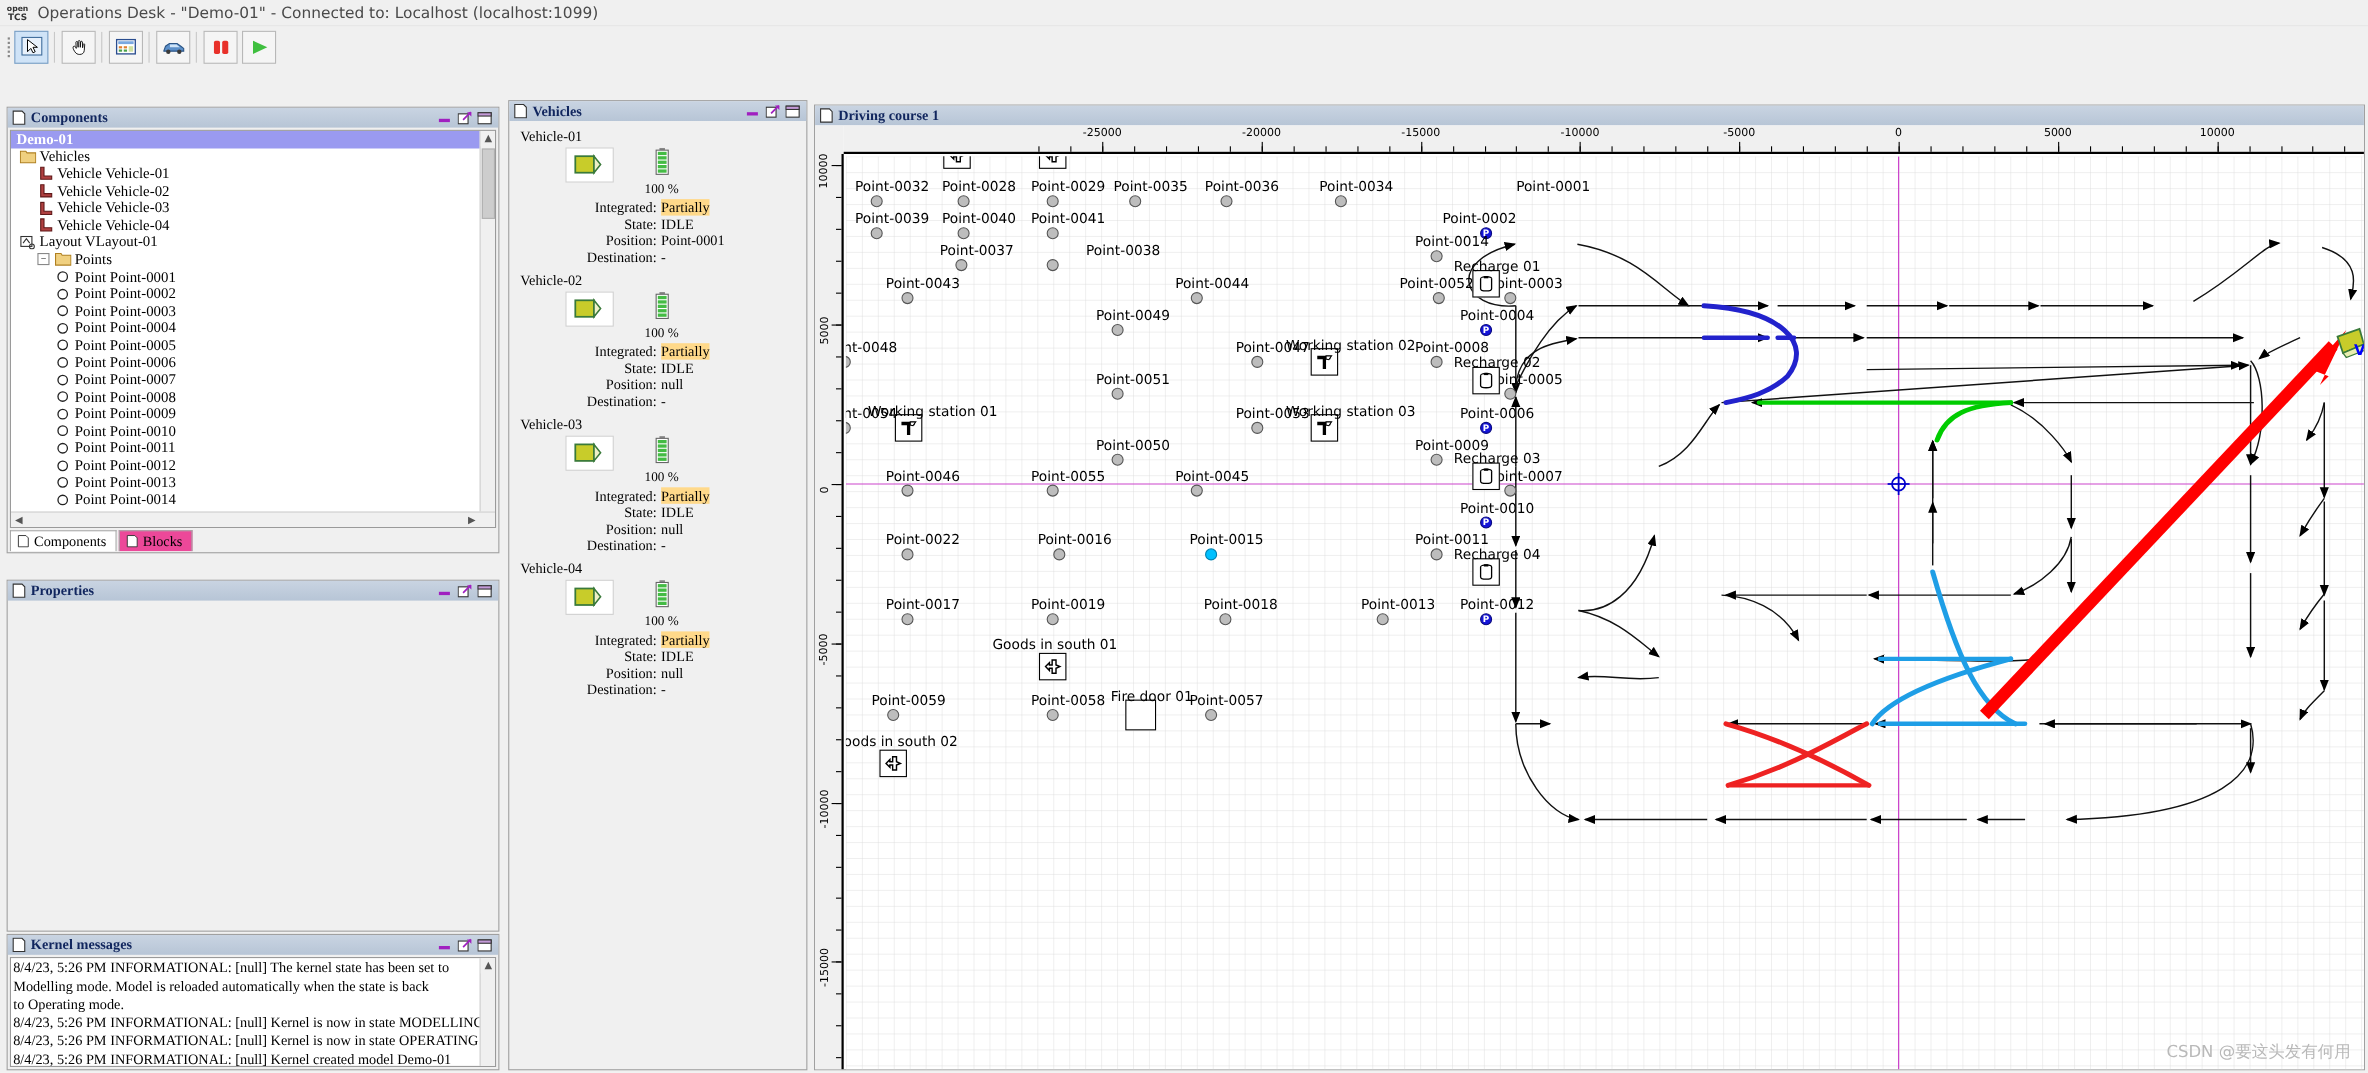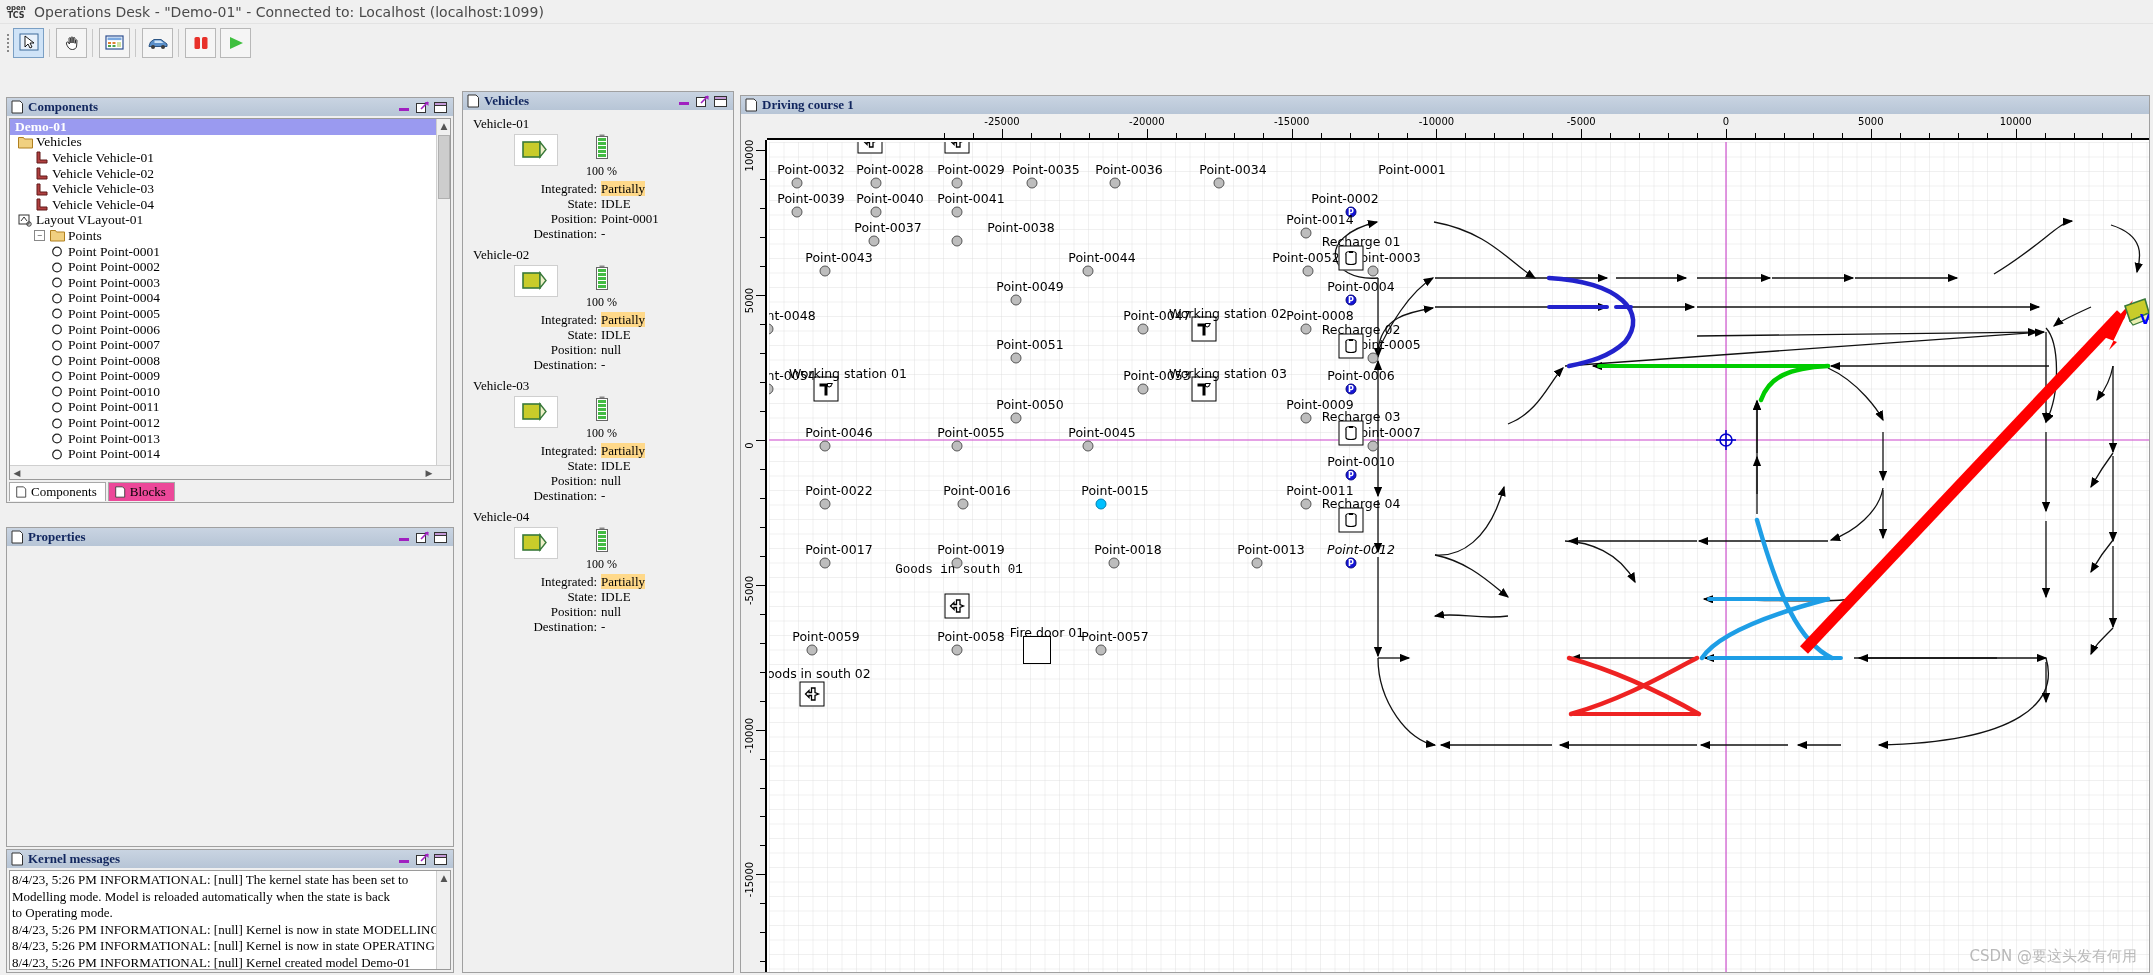--- a/index.html
+++ b/index.html
@@ -959,21 +959,21 @@
           <div class="plabel" style="left: 551px; top: 341px;">Point-0011</div>
           <div class="pdot" style="left: 56px; top: 421px;"></div>
           <div class="plabel" style="left: 70px; top: 400px;">Point-0017</div>
           <div class="pdot" style="left: 188px; top: 421px;"></div>
           <div class="plabel" style="left: 202px; top: 400px;">Point-0019</div>
           <div class="pdot" style="left: 345px; top: 421px;"></div>
           <div class="plabel" style="left: 359px; top: 400px;">Point-0018</div>
           <div class="pdot" style="left: 488px; top: 421px;"></div>
           <div class="plabel" style="left: 502px; top: 400px;">Point-0013</div>
           <div class="pdot park" style="left: 582px; top: 421px;">P</div>
-          <div class="plabel" style="left: 592px; top: 400px; font-style: italic;">Point-0012</div>
+          <div class="plabel" style="left: 592px; top: 400px;">Point-0012</div>
           <div class="pdot" style="left: 43px; top: 508px;"></div>
           <div class="plabel" style="left: 57px; top: 487px;">Point-0059</div>
           <div class="pdot" style="left: 188px; top: 508px;"></div>
           <div class="plabel" style="left: 202px; top: 487px;">Point-0058</div>
           <div class="pdot" style="left: 332px; top: 508px;"></div>
           <div class="plabel" style="left: 346px; top: 487px;">Point-0057</div>
           <div style="position: absolute; border-top: 1.4px dashed rgb(34, 34, 34);"></div>
           <div style="position: absolute; border-top: 1.4px dashed rgb(34, 34, 34);"></div>
           <div class="loc" style="left: 101px; top: -1px;">
             <svg width="19" height="19" viewBox="0 0 19 19">
@@ -1047,21 +1047,21 @@
           </div>
           <div class="loclabel" style="left: 592px; top: 354px;">Recharge 04</div>
           <div style="position: absolute; border-top: 1.4px dashed rgb(34, 34, 34);"></div>
           <div style="position: absolute; border-top: 1.4px dashed rgb(34, 34, 34);"></div>
           <div style="position: absolute; border-top: 1.4px dashed rgb(34, 34, 34);"></div>
           <div class="loc" style="left: 188px; top: 464px;">
             <svg width="19" height="19" viewBox="0 0 19 19">
               <path d="M3 9.5 L6.5 6 L6.5 8 L9 8 L9 3.5 L12.5 3.5 L12.5 8 L16 9.5 L12.5 11 L12.5 15.5 L9 15.5 L9 11 L6.5 11 L6.5 13 Z" fill="#fff" stroke="#000" stroke-width="1.3"></path>
             </svg>
           </div>
-          <div class="loclabel" style="left: 190px; top: 421px; font-family: Liberation Mono, monospace;">Goods in south 01</div>
+          <div class="loclabel" style="left: 190px; top: 436px;">Goods in south 01</div>
           <div style="position: absolute; border-top: 1.4px dashed rgb(34, 34, 34);"></div>
           <div class="loc" style="left: 43px; top: 552px;">
             <svg width="19" height="19" viewBox="0 0 19 19">
               <path d="M3 9.5 L6.5 6 L6.5 8 L9 8 L9 3.5 L12.5 3.5 L12.5 8 L16 9.5 L12.5 11 L12.5 15.5 L9 15.5 L9 11 L6.5 11 L6.5 13 Z" fill="#fff" stroke="#000" stroke-width="1.3"></path>
             </svg>
           </div>
           <div class="loclabel" style="left: 45px; top: 524px;">Goods in south 02</div>
           <div style="position: absolute; border-top: 1.4px dashed rgb(34, 34, 34);"></div>
           <div class="loc" style="left: 268px; top: 508px; width: 28px; height: 28px;">
             <svg width="19" height="19" viewBox="0 0 19 19">

